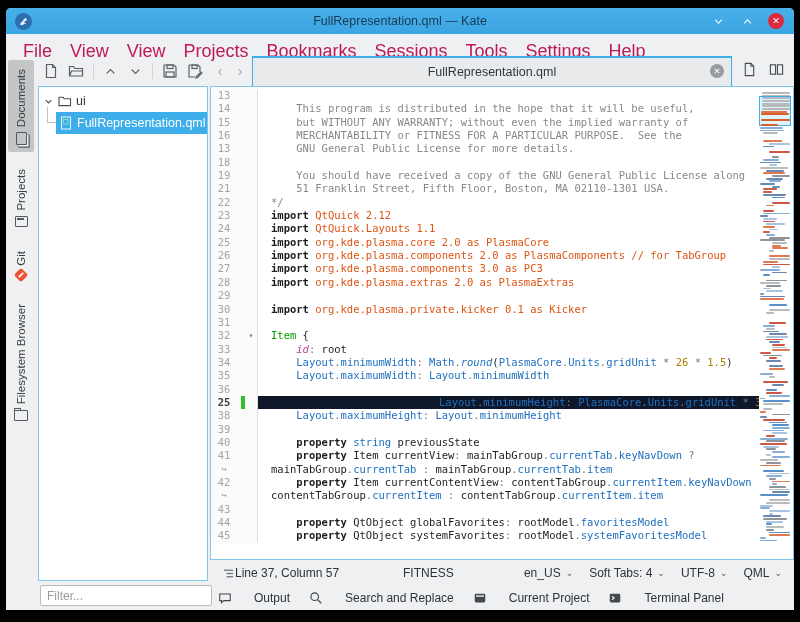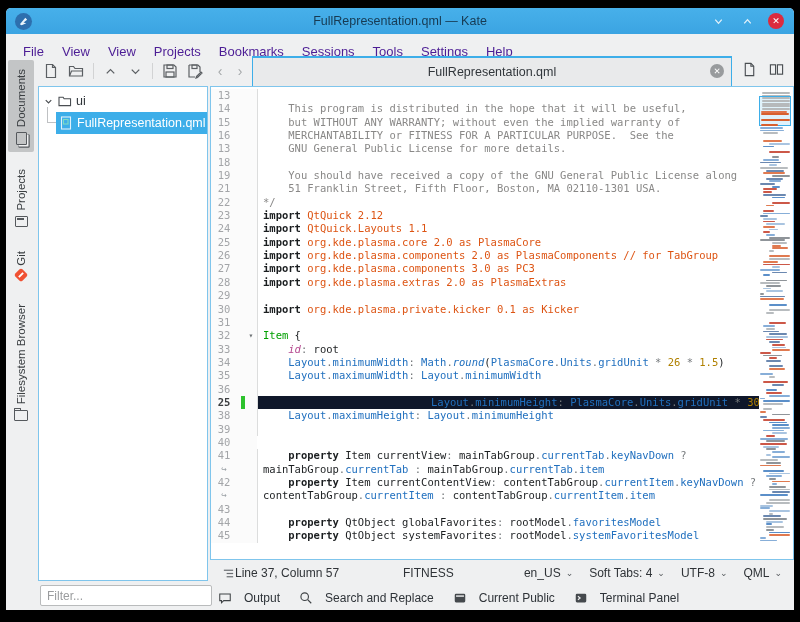--- a/index.html
+++ b/index.html
@@ -9,21 +9,21 @@
           border-radius:5px 5px 0 0;overflow:hidden;display:flex;flex-direction:column;}
   
   .titlebar{height:26px;background:linear-gradient(#47b0ea,#3ba4e2);display:flex;align-items:center;position:relative;flex:0 0 auto;}
   .appicon{width:17px;height:17px;margin-left:9px;border-radius:50%;background:#2d6fae;display:flex;align-items:center;justify-content:center;}
   .title{position:absolute;left:0;right:0;text-align:center;font-size:12.5px;color:#173a52;}
   .winbtns{margin-left:auto;display:flex;align-items:center;gap:13px;margin-right:10px;z-index:2;}
   .winbtn{width:16px;height:16px;display:flex;align-items:center;justify-content:center;}
   .closebtn{width:16px;height:16px;border-radius:50%;background:#dc2b3e;color:#fff;font-size:9px;line-height:16px;text-align:center;}
   
   .menubar{height:22px;display:flex;align-items:center;padding-left:8px;flex:0 0 auto;}
-  .menu-item{padding:2px 9px;font-size:13px;color:#4c1d95;margin-top:13px;}
+  .menu-item{padding:2px 9px;font-size:18px;color:#be185d;margin-top:13px;}
   
   .main{flex:1;display:flex;min-height:0;}
   .dock{width:30px;flex:0 0 auto;display:flex;flex-direction:column;align-items:center;padding-top:4px;gap:8px;}
   .dock-tab{display:flex;flex-direction:column;align-items:center;padding:9px 0 7px;gap:5px;border-radius:2px;width:26px;}
   .dock-tab.active{background:#c3c5c6;}
   .dock-label{writing-mode:vertical-rl;transform:rotate(180deg);font-size:11.5px;color:#3a3e41;}
   .dock-icon{display:block;}
   .documents-icon{width:9px;height:11px;border:1.2px solid #55595d;border-radius:1px;box-shadow:2px 2px 0 -0.5px #eff0f1,2.5px 2.5px 0 0.2px #55595d;}
   .projects-icon{width:11px;height:9px;border:1.2px solid #55595d;border-radius:1px;position:relative;}
   .projects-icon::before{content:"";position:absolute;left:1px;top:1px;width:7px;height:2px;background:#55595d;}
@@ -57,37 +57,37 @@
   
   .editor{flex:1;position:relative;background:#fff;border:1px solid #7fc5ec;overflow:hidden;min-height:0;}
   .rows{position:absolute;inset:2px 0 0 0;font-family:"DejaVu Sans Mono",monospace;font-size:10.5px;}
   .crow{display:flex;height:13.35px;line-height:13.35px;}
   .gnum{width:26px;text-align:center;padding-right:4px;color:#a3a5a8;background:#fbfbfb;flex:0 0 auto;}
   .curnum{color:#3c3e40;font-weight:bold;}
   .gwrap{font-size:9px;color:#9aa0a5;}
   .gbar{width:4px;background:#fbfbfb;flex:0 0 auto;}
   .gbar.mod{background:#2dc22d;}
   .gfold{width:12px;background:#fbfbfb;flex:0 0 auto;font-size:8px;color:#6d7275;text-align:center;line-height:13.35px;}
-  .gcode{flex:1;white-space:pre;border-left:1px solid #dcdddd;padding-left:5px;margin-right:32px;min-width:0;overflow:hidden;}
+  .gcode{flex:1;white-space:pre;border-left:1px solid #dcdddd;padding-left:13px;margin-right:24px;min-width:0;overflow:hidden;}
   .crow.cur .gcode{background:#0f172a;text-align:right;}
   .caret{display:inline-block;width:1.2px;height:11px;background:#1a1a1a;vertical-align:-1.5px;}
   .s-cm{color:#898887}.s-kw{color:#1b1e20;font-weight:bold}.s-im{color:#dd5413}.s-ty{color:#00a000}
   .s-at{color:#2170bf}.s-fn{color:#2170bf;font-style:italic}.s-nu{color:#b08000}.s-op{color:#75797c}
   .s-tx{color:#1b1e20}.s-id{color:#b5488f;font-style:italic}
   .minimap{position:absolute;top:1px;bottom:1px;right:2px;width:32px;background:#fff;}
   .minimap i{position:absolute;height:1.8px;border-radius:1px;display:block;}
   .viewrect{position:absolute;left:0;right:0;top:8px;height:28px;border:1px solid #3daee9;background:rgba(61,174,233,0.16);}
   
   .statusbar{height:26px;display:flex;align-items:center;padding:0 12px;font-size:12px;color:#2f3337;flex:0 0 auto;}
   .sb-item{display:flex;align-items:center;gap:5px;}
   .chev{font-size:9px;color:#55595d;}
   .sp1{flex:1;} .sp2{flex:1.1;}
   .sb-gap{width:16px;}
   .panelbar{height:24px;display:flex;align-items:center;gap:19px;padding:0 8px;font-size:12px;color:#2e3338;flex:0 0 auto;}
-  .pbtn{display:flex;align-items:center;gap:12px;}
+  .pbtn{display:flex;align-items:center;gap:22px;}
 </style>
 </head>
 <body>
 
 <div class="window">
 
   <div class="titlebar">
     <div class="appicon">
       <svg width="11" height="11" viewBox="0 0 12 12">
           <path d="M2 9 L8 2 L10 4 L6 7 L9 8 L4 10 Z" fill="#eaf4fb"></path>
@@ -391,20 +391,21 @@
             <div class="crow">
               <span class="gnum">39</span>
               <span class="gbar"></span>
               <span class="gfold"></span>
               <span class="gcode"></span>
             </div>
             <div class="crow">
               <span class="gnum">40</span>
               <span class="gbar"></span>
               <span class="gfold"></span>
+              <span class="gcode"><span class="s-tx">    </span><span class="s-kw">property</span><span class="s-tx"> </span><span class="s-at">string</span><span class="s-tx"> previousState</span></span>
             </div>
             <div class="crow">
               <span class="gnum">41</span>
               <span class="gbar"></span>
               <span class="gfold"></span>
               <span class="gcode"><span class="s-tx">    </span><span class="s-kw">property</span><span class="s-tx"> Item currentView</span><span class="s-op">:</span><span class="s-tx"> mainTabGroup</span><span class="s-op">.</span><span class="s-at">currentTab</span><span class="s-op">.</span><span class="s-at">keyNavDown</span><span class="s-op"> ?</span></span>
             </div>
             <div class="crow">
               <span class="gnum gwrap">↪</span>
               <span class="gbar"></span>
@@ -638,21 +639,21 @@
               <circle cx="6.5" cy="6.5" r="4.3"></circle>
               <line x1="10" y1="10" x2="14" y2="14"></line>
             </svg>
           <span>Search and Replace</span>
         </span>
         <span class="pbtn">
           <svg width="14" height="14" viewBox="0 0 16 16">
               <rect x="2" y="3" width="12" height="10" rx="1.5" fill="#45494d"></rect>
               <rect x="3.5" y="5" width="9" height="1.6" fill="#eff0f1"></rect>
             </svg>
-          <span>Current Public</span>
+          <span>Current Project</span>
         </span>
         <span class="pbtn">
           <svg width="14" height="14" viewBox="0 0 16 16">
               <rect x="2" y="3" width="12" height="10" rx="1.5" fill="#45494d"></rect>
               <polyline points="4.5,6 7,8 4.5,10" fill="none" stroke="#eff0f1" stroke-width="1.3"></polyline>
             </svg>
           <span>Terminal Panel</span>
         </span>
       </div>
     </div>

